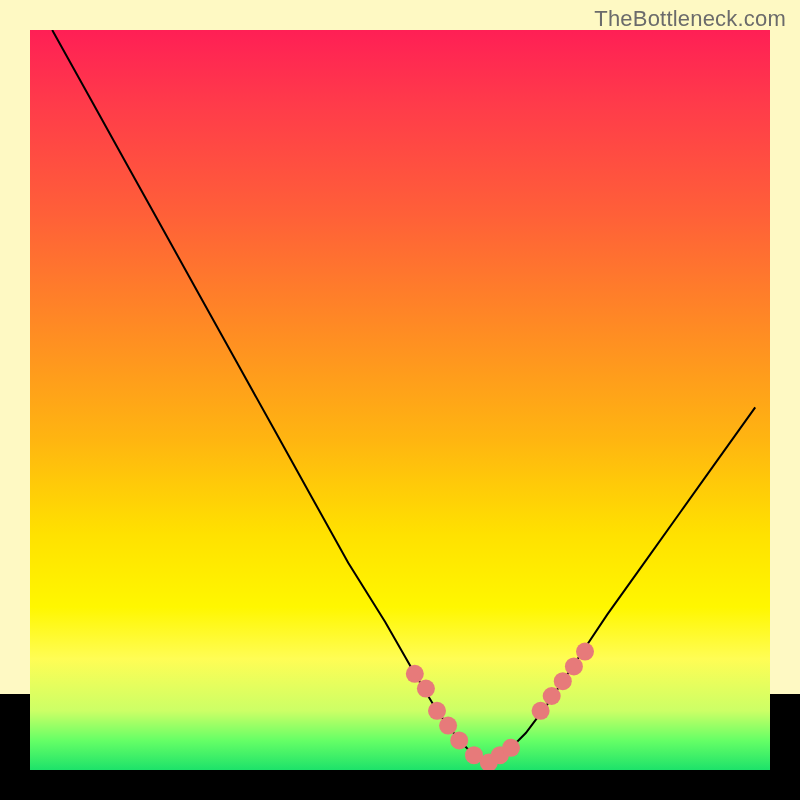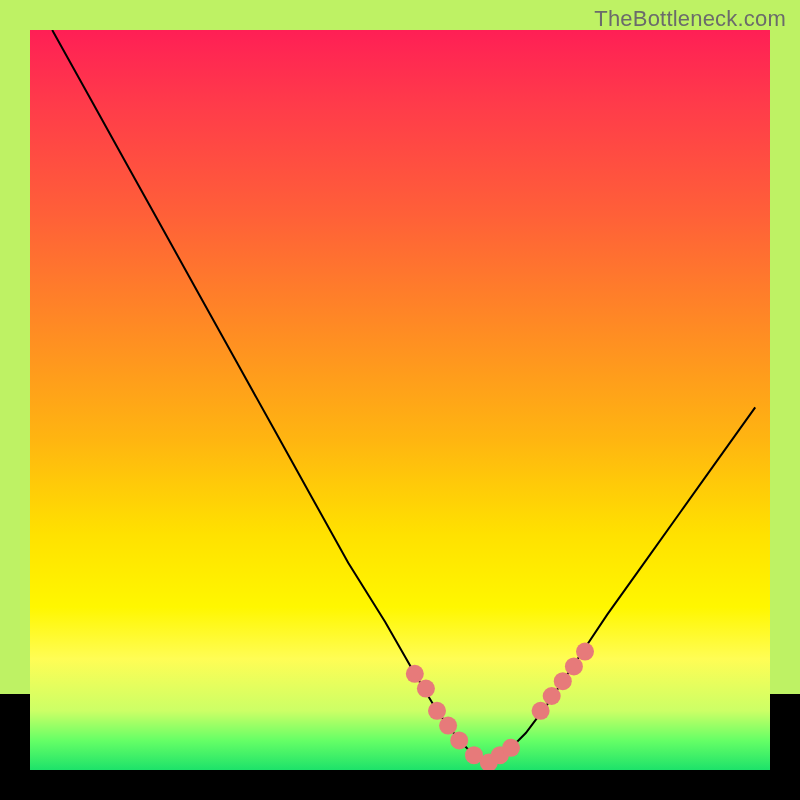--- a/index.html
+++ b/index.html
@@ -9,21 +9,21 @@
     height: 800px;
     background: #000;
     overflow: hidden;
   }
   .frame {
     position: absolute;
     left: 0;
     top: 0;
     width: 800px;
     height: 694px;
-    background: #bef264;
+    background: #fef9c3;
   }
   .plot {
     position: absolute;
     left: 30px;
     top: 30px;
     width: 740px;
     height: 740px;
     
     background: linear-gradient(
       to bottom,

